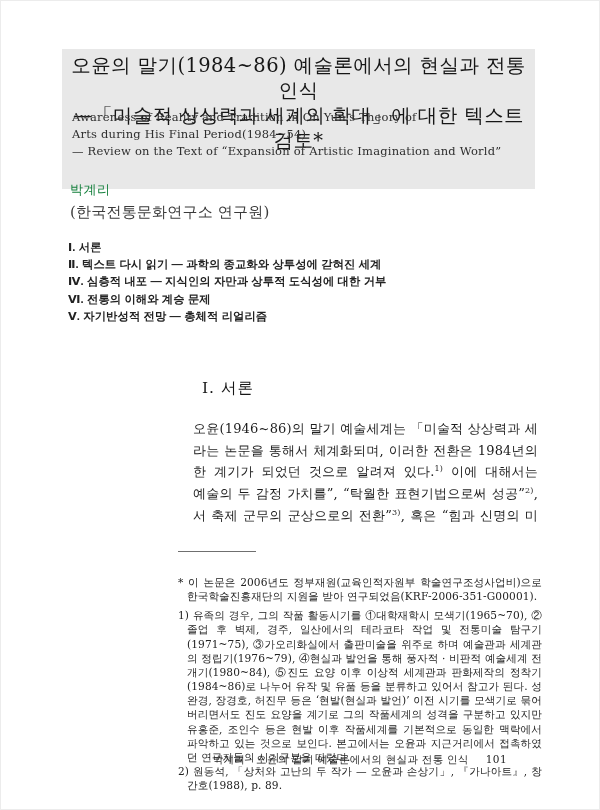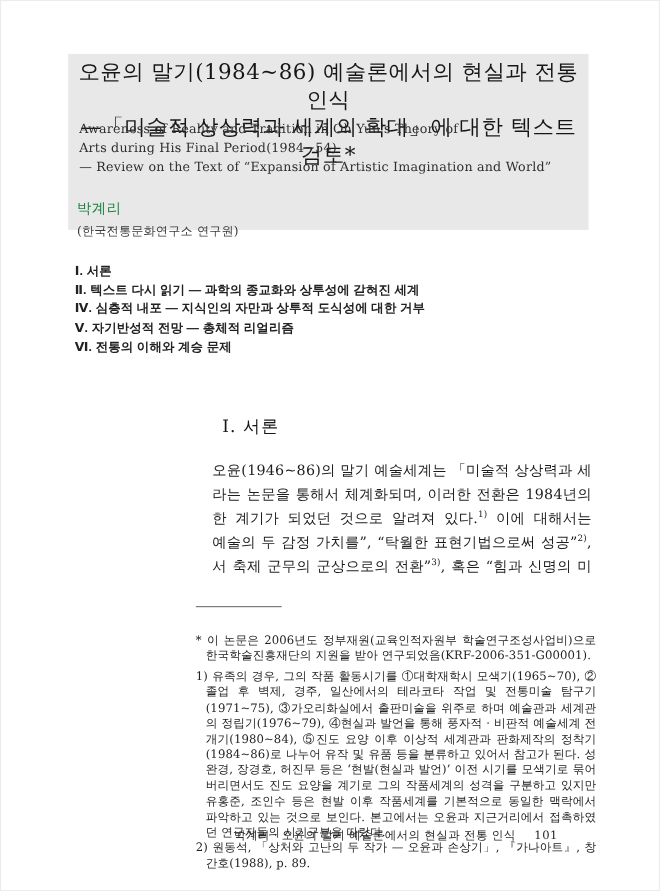--- a/index.html
+++ b/index.html
@@ -12,21 +12,21 @@
     overflow: hidden;
   }
   .page {
     position: absolute; inset: 0;
     box-shadow: inset 0 0 0 1px #ececec;
   }
   
   .header-box {
     position: absolute;
     left: 62px; top: 49px;
-    width: 473px; height: 160px;
+    width: 473px; height: 140px;
     background: #e8e8e8;
   }
   .title-ko {
     position: absolute;
     left: 0; right: 0; top: 4px;
     text-align: center;
     font-size: 19.5px;
     line-height: 25px;
     font-weight: 500;
     letter-spacing: 0.4px;
@@ -44,21 +44,21 @@
   .author-name {
     position: absolute;
     left: 8px; top: 132px;
     font-size: 13px;
     color: #15803d;
     letter-spacing: 0.5px;
   }
   .author-affil {
     position: absolute;
     left: 8px; top: 154px;
-    font-size: 11px;
+    font-size: 15px;
     color: #3a3a3a;
     letter-spacing: 0.2px;
   }
   
   .toc {
     position: absolute;
     left: 68px; top: 239px;
     font-family: "Liberation Sans", "DejaVu Sans", sans-serif;
     font-size: 11.3px;
     font-weight: 600;
@@ -147,22 +147,22 @@
       <div>— Review on the Text of “Expansion of Artistic Imagination and World”</div>
     </div>
     <div class="author-name">박계리</div>
     <div class="author-affil">(한국전통문화연구소 연구원)</div>
   </div>
 
   <div class="toc">
     <div>Ⅰ. 서론</div>
     <div>Ⅱ. 텍스트 다시 읽기 — 과학의 종교화와 상투성에 갇혀진 세계</div>
     <div>Ⅳ. 심층적 내포 — 지식인의 자만과 상투적 도식성에 대한 거부</div>
+    <div>Ⅵ. 전통의 이해와 계승 문제</div>
     <div>Ⅴ. 자기반성적 전망 — 총체적 리얼리즘</div>
-    <div>Ⅵ. 전통의 이해와 계승 문제</div>
   </div>
 
   <div class="section-heading">Ⅰ. 서론</div>
 
   <div class="body-text">
     <div class="body-line"><span>오윤(1946~86)의 말기 예술세계는 「미술적 상상력과 세계의 확대」(1985)</span><sup></sup><span></span></div>
     <div class="body-line"><span>라는 논문을 통해서 체계화되며, 이러한 전환은 1984년의 진도 요양이 중요</span><sup></sup><span></span></div>
     <div class="body-line"><span>한 계기가 되었던 것으로 알려져 있다.</span><sup>1)</sup><span> 이에 대해서는 “(恨과 神明의) 민족</span></div>
     <div class="body-line"><span>예술의 두 감정 가치를”, “탁월한 표현기법으로써 성공”</span><sup>2)</sup><span>, “恨의 민중상에</span></div>
     <div class="body-line"><span>서 축제 군무의 군상으로의 전환”</span><sup>3)</sup><span>, 혹은 “힘과 신명의 미학적 구속을 넘</span></div>

